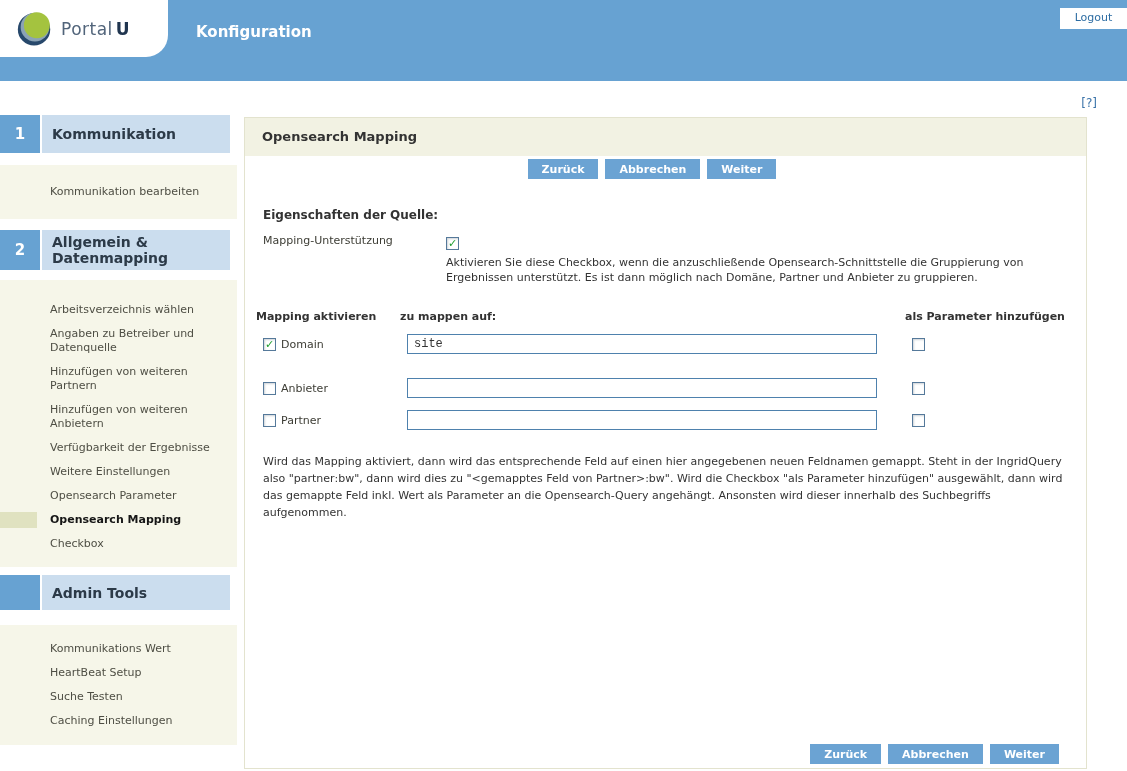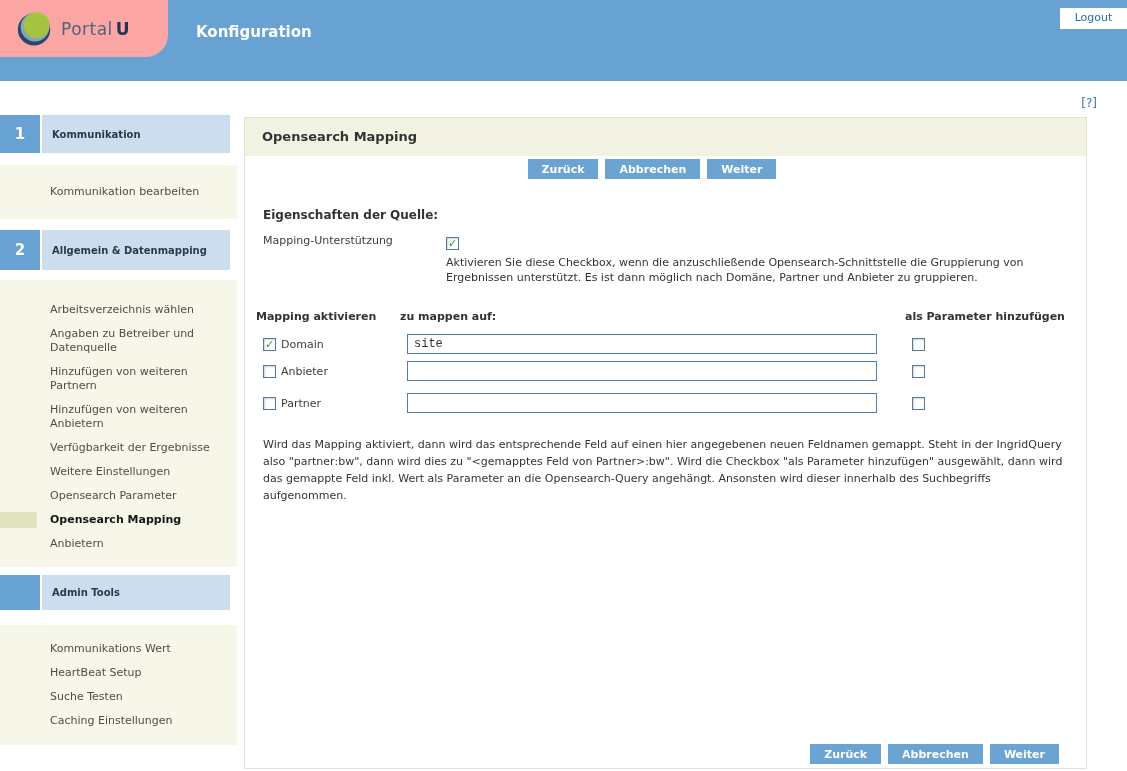--- a/index.html
+++ b/index.html
@@ -1,32 +1,32 @@
 <!DOCTYPE html>
 <html><head>
 <meta charset="utf-8">
 <style>
   * { margin:0; padding:0; box-sizing:border-box; }
   html,body { width:1127px; height:771px; background:#ffffff; font-family:"DejaVu Sans", sans-serif; color:#333; overflow:hidden; }
 
   
   .top-banner { position:absolute; left:0; top:0; width:1127px; height:81px; background:#67A2D2; }
-  .logo-box { position:absolute; left:0; top:0; width:168px; height:57px; background:#fca5a5; border-bottom-right-radius:22px; display:flex; align-items:center; }
+  .logo-box { position:absolute; left:0; top:0; width:168px; height:57px; background:#ffffff; border-bottom-right-radius:22px; display:flex; align-items:center; }
   .logo-icon { width:37px; height:37px; margin-left:16px; }
   .logo-text { margin-left:8px; font-size:17px; color:#51647A; letter-spacing:0.5px; }
   .logo-text b { color:#20354F; margin-left:3px; }
   .app-title { position:absolute; left:196px; top:23px; color:#ffffff; font-size:15px; font-weight:bold; }
   .logout-tab { position:absolute; right:0; top:8px; width:67px; height:21px; background:#ffffff; color:#2D6DA3; font-size:11px; text-align:center; line-height:20px; cursor:pointer; }
   .help-link { position:absolute; top:96px; right:30px; font-size:12px; color:#3B74A9; cursor:pointer; }
 
   
   .sidebar { position:absolute; left:0; top:115px; width:237px; }
   .sec-head { display:flex; height:38px; margin-bottom:12px; }
   .sec-head .num { width:40px; background:#67A2D2; color:#fff; font-size:15px; font-weight:bold; display:flex; align-items:center; justify-content:center; margin-right:2px; }
-  .sec-head .bar { flex:1; background:#CBDDEE; color:#2C3A48; font-size:10px; font-weight:bold; display:flex; align-items:center; padding-left:10px; margin-right:7px; }
+  .sec-head .bar { flex:1; background:#CBDDEE; color:#2C3A48; font-size:14px; font-weight:bold; display:flex; align-items:center; padding-left:10px; margin-right:7px; }
   .sec-head.h40 { height:40px; margin-bottom:10px; }
   .sec-head.admin { height:35px; margin-bottom:15px; }
   .group { background:#F6F6E9; padding:15px 0; margin-bottom:11px; }
   .group.g2 { padding:18px 0 11px; margin-bottom:8px; }
   .group.g3 { padding:12px 0; margin-bottom:0; }
   .group .item { position:relative; padding:5px 8px 5px 50px; font-size:11px; line-height:14px; color:#4E4E44; cursor:pointer; }
   .group .item.active { font-weight:bold; color:#161616; cursor:default; }
   .group .item.active::before { content:""; position:absolute; left:0; top:4px; width:37px; height:16px; background:#E0E2C0; }
 
   
@@ -44,21 +44,21 @@
   .cb { width:13px; height:13px; border:1px solid #55799A; background:#fff; display:inline-block; font-size:11px; line-height:11px; text-align:center; color:#1F9D2F; font-weight:bold; box-shadow:inset 1px 1px 2px rgba(60,80,100,0.25); cursor:pointer; flex:none; }
 
   .map-head { display:flex; margin:25px 0 0 11px; font-size:11px; font-weight:bold; color:#333; }
   .map-head .mh1 { width:144px; }
   .map-head .mh2 { width:474px; }
   .map-head .mh3 { margin-left:31px; }
   .map-row { display:flex; align-items:center; margin:11px 0 0 18px; height:20px; }
   .map-row .mr-label { width:144px; display:flex; align-items:center; gap:5px; font-size:11px; color:#3C3C34; }
   .map-input { width:470px; height:20px; border:1px solid #4E81AD; font-family:Liberation Mono, monospace; font-size:12px; color:#333; padding:1px 6px; }
   .mr-param { margin-left:35px; }
-  .map-row.r2 { margin-top:7px; } .map-row.r3 { margin-top:12px; }
+  .map-row.r2 { margin-top:24px; } .map-row.r3 { margin-top:12px; }
 
   .explain { margin:23px 0 0 18px; width:812px; font-size:11px; line-height:17px; color:#333; }
 </style>
 </head>
 <body>
 
 <div class="top-banner">
   <div class="logo-box">
     <svg class="logo-icon" viewBox="0 0 40 40">
       <circle cx="19.5" cy="21" r="17.5" fill="#27486B"></circle>
@@ -89,21 +89,21 @@
   </div>
   <div class="group g2">
     <div class="item">Arbeitsverzeichnis wählen</div>
     <div class="item">Angaben zu Betreiber und Datenquelle</div>
     <div class="item">Hinzufügen von weiteren Partnern</div>
     <div class="item">Hinzufügen von weiteren Anbietern</div>
     <div class="item">Verfügbarkeit der Ergebnisse</div>
     <div class="item">Weitere Einstellungen</div>
     <div class="item">Opensearch Parameter</div>
     <div class="item active">Opensearch Mapping</div>
-    <div class="item">Anbietern</div>
+    <div class="item">Checkbox</div>
   </div>
 
   <div class="sec-head admin">
     <div class="num"></div>
     <div class="bar">Admin Tools</div>
   </div>
   <div class="group g3">
     <div class="item">Kommunikations Wert</div>
     <div class="item">HeartBeat Setup</div>
     <div class="item">Suche Testen</div>

